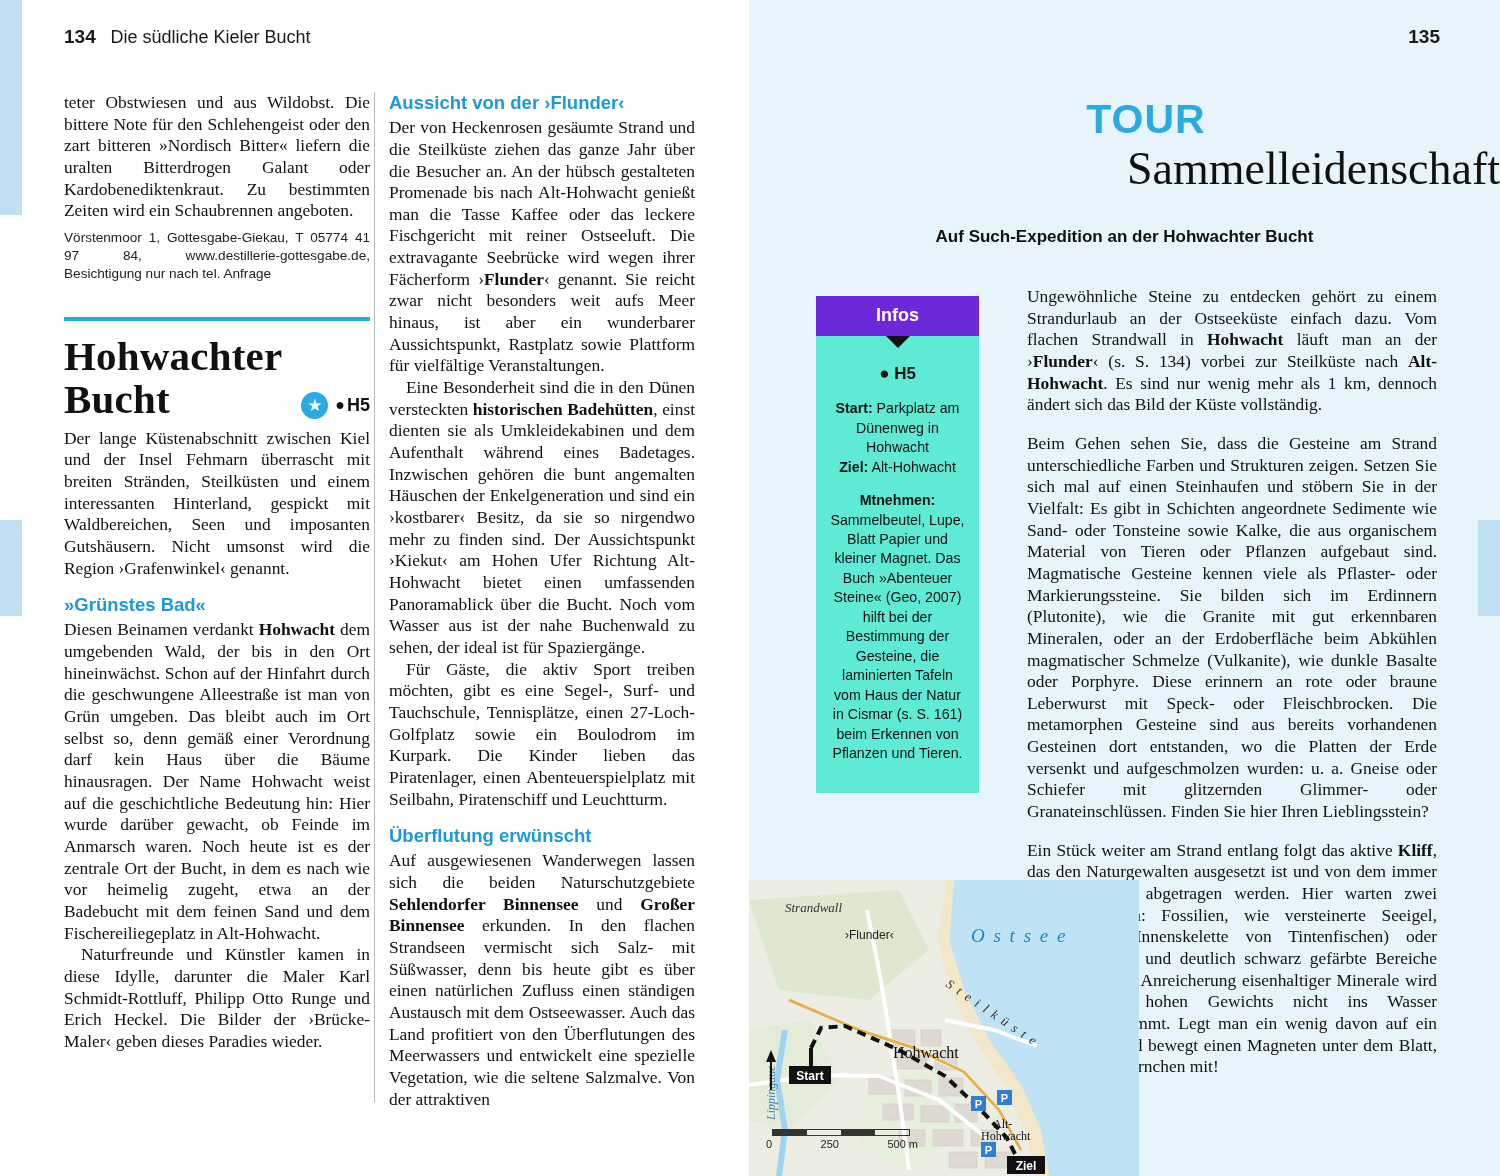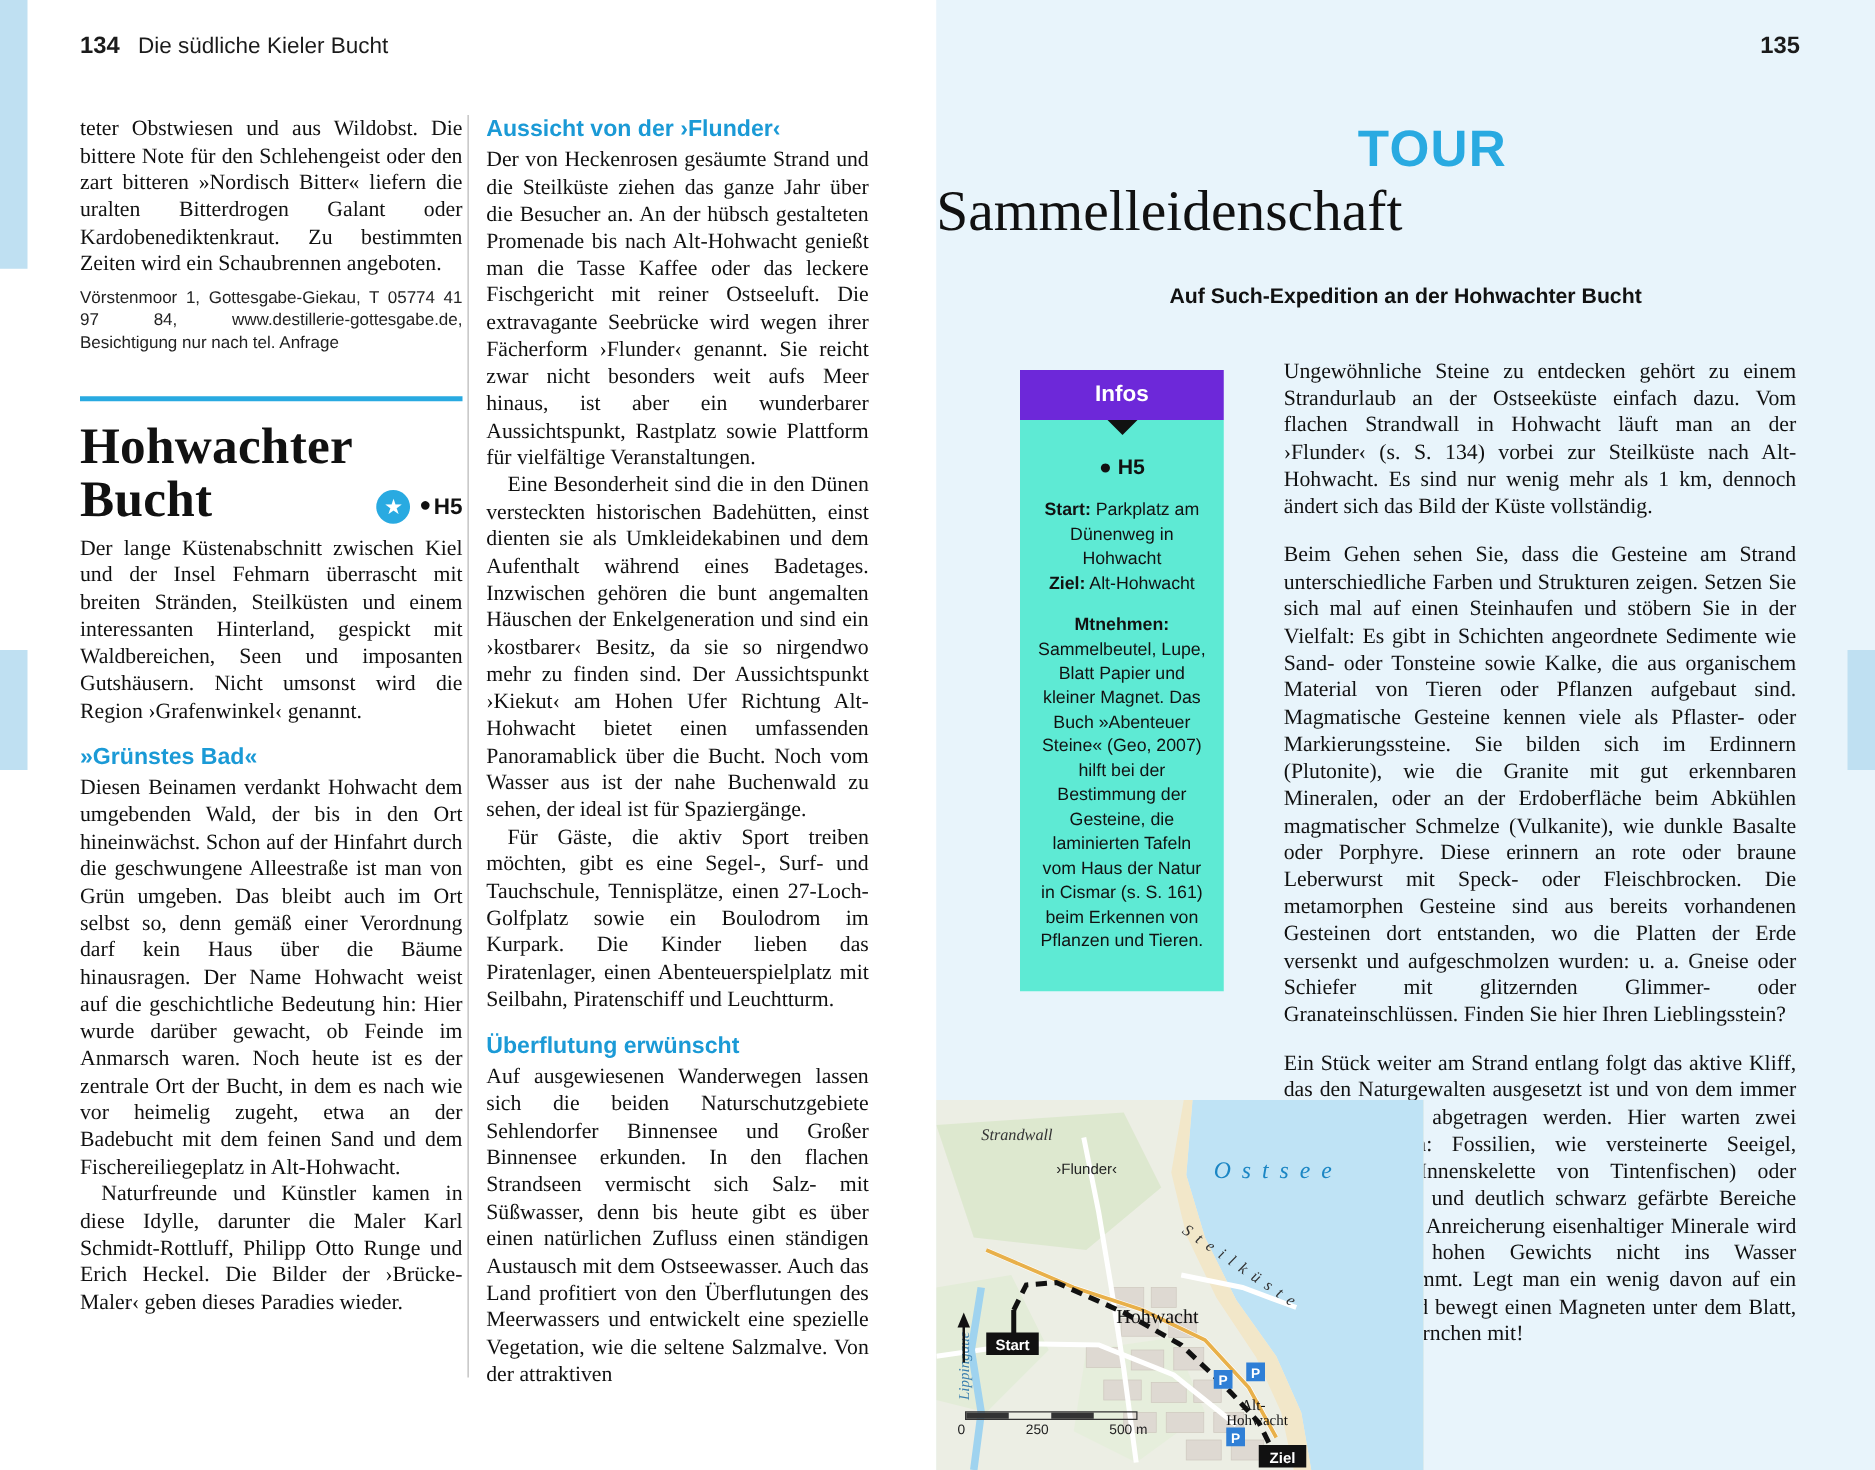--- a/index.html
+++ b/index.html
@@ -58,21 +58,21 @@
     color:#1b9ad6;font-weight:bold;font-size:18.5px;margin:15px 0 3px 0;line-height:1.2;
   }
   h2.sub.first{margin-top:0;}
 
   
   .tour-kicker{
     position:absolute;left:749px;top:96px;width:794px;text-align:center;
     font-family:"Liberation Sans",sans-serif;font-weight:bold;font-size:41px;color:#29aae1;letter-spacing:1px;
   }
   .tour-title{
-    position:absolute;left:749px;top:142px;width:751px;text-align:left;
+    position:absolute;left:749px;top:142px;width:751px;text-align:right;
     font-family:"Liberation Serif",serif;font-size:46px;color:#111;
   }
   .tour-strap{
     position:absolute;left:749px;top:227px;width:751px;text-align:center;
     font-family:"Liberation Sans",sans-serif;font-weight:bold;font-size:17px;color:#111;
   }
 
   .right-body{
     position:absolute;left:1027px;top:286px;width:414px;
     font-size:17.4px;line-height:1.245;color:#111;text-align:justify;
@@ -100,21 +100,21 @@
   
   .map{position:absolute;left:749px;top:880px;width:390px;height:296px;overflow:hidden;background:#eef3e8;}
   .map svg{display:block;}
 
   .scalebar{position:absolute;left:772px;bottom:26px;font-family:"Liberation Sans",sans-serif;font-size:11px;color:#222;}
   .sb-line{display:flex;height:5px;width:136px;border:1px solid #333;}
   .sb-line div{flex:1;}
   .sb-line div:nth-child(odd){background:#333;}
   .sb-labels{display:flex;width:152px;justify-content:space-between;margin-top:2px;margin-left:-6px;}
 
-  b.bold{font-weight:normal;}
+  b.bold{font-weight:bold;}
 </style>
 </head>
 <body>
 
 <div class="page">
 
   <div class="left-page"></div>
   <div class="right-page"></div>
 
   <div class="edge-tab l1"></div>

